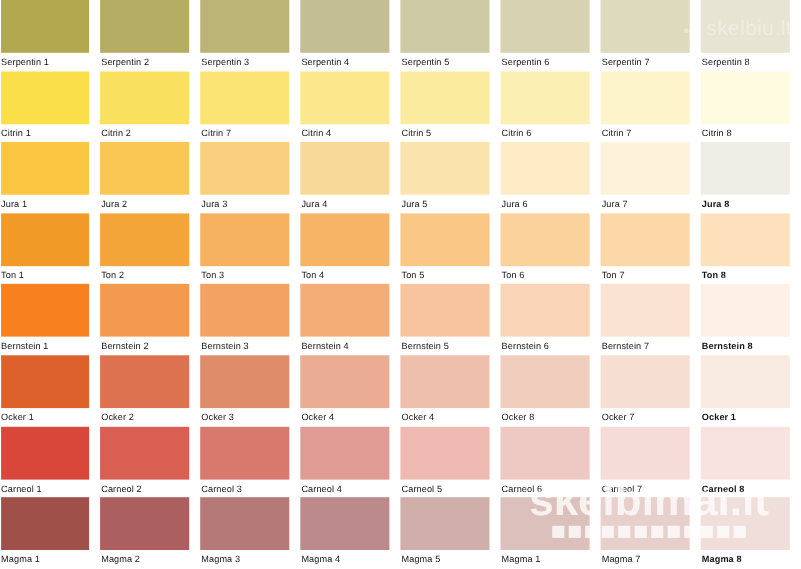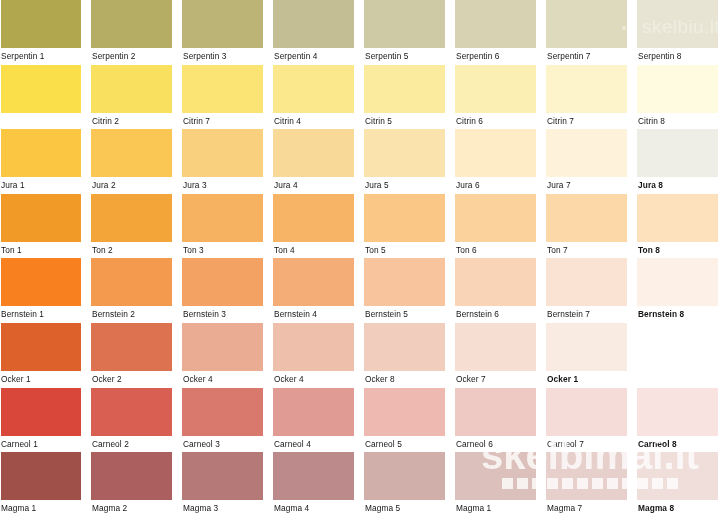--- a/index.html
+++ b/index.html
@@ -135,20 +135,21 @@
         <span class="label">Serpentin 7</span>
       </div>
       <div class="cell">
         <span class="swatch" style="background: rgb(231, 228, 211);"></span>
         <span class="label">Serpentin 8</span>
       </div>
     </div>
     <div class="row">
       <div class="cell">
         <span class="swatch" style="background: rgb(250, 223, 75);"></span>
+        <span class="label">Citrin 1</span>
       </div>
       <div class="cell">
         <span class="swatch" style="background: rgb(250, 224, 95);"></span>
         <span class="label">Citrin 2</span>
       </div>
       <div class="cell">
         <span class="swatch" style="background: rgb(251, 228, 116);"></span>
         <span class="label">Citrin 7</span>
       </div>
       <div class="cell">
@@ -275,20 +276,24 @@
       </div>
     </div>
     <div class="row">
       <div class="cell">
         <span class="swatch" style="background: rgb(221, 97, 43);"></span>
         <span class="label">Ocker 1</span>
       </div>
       <div class="cell">
         <span class="swatch" style="background: rgb(221, 114, 80);"></span>
         <span class="label">Ocker 2</span>
+      </div>
+      <div class="cell">
+        <span class="swatch" style="background: rgb(223, 140, 107);"></span>
+        <span class="label">Ocker 3</span>
       </div>
       <div class="cell">
         <span class="swatch" style="background: rgb(234, 172, 146);"></span>
         <span class="label">Ocker 4</span>
       </div>
       <div class="cell">
         <span class="swatch" style="background: rgb(238, 191, 171);"></span>
         <span class="label">Ocker 4</span>
       </div>
       <div class="cell">

